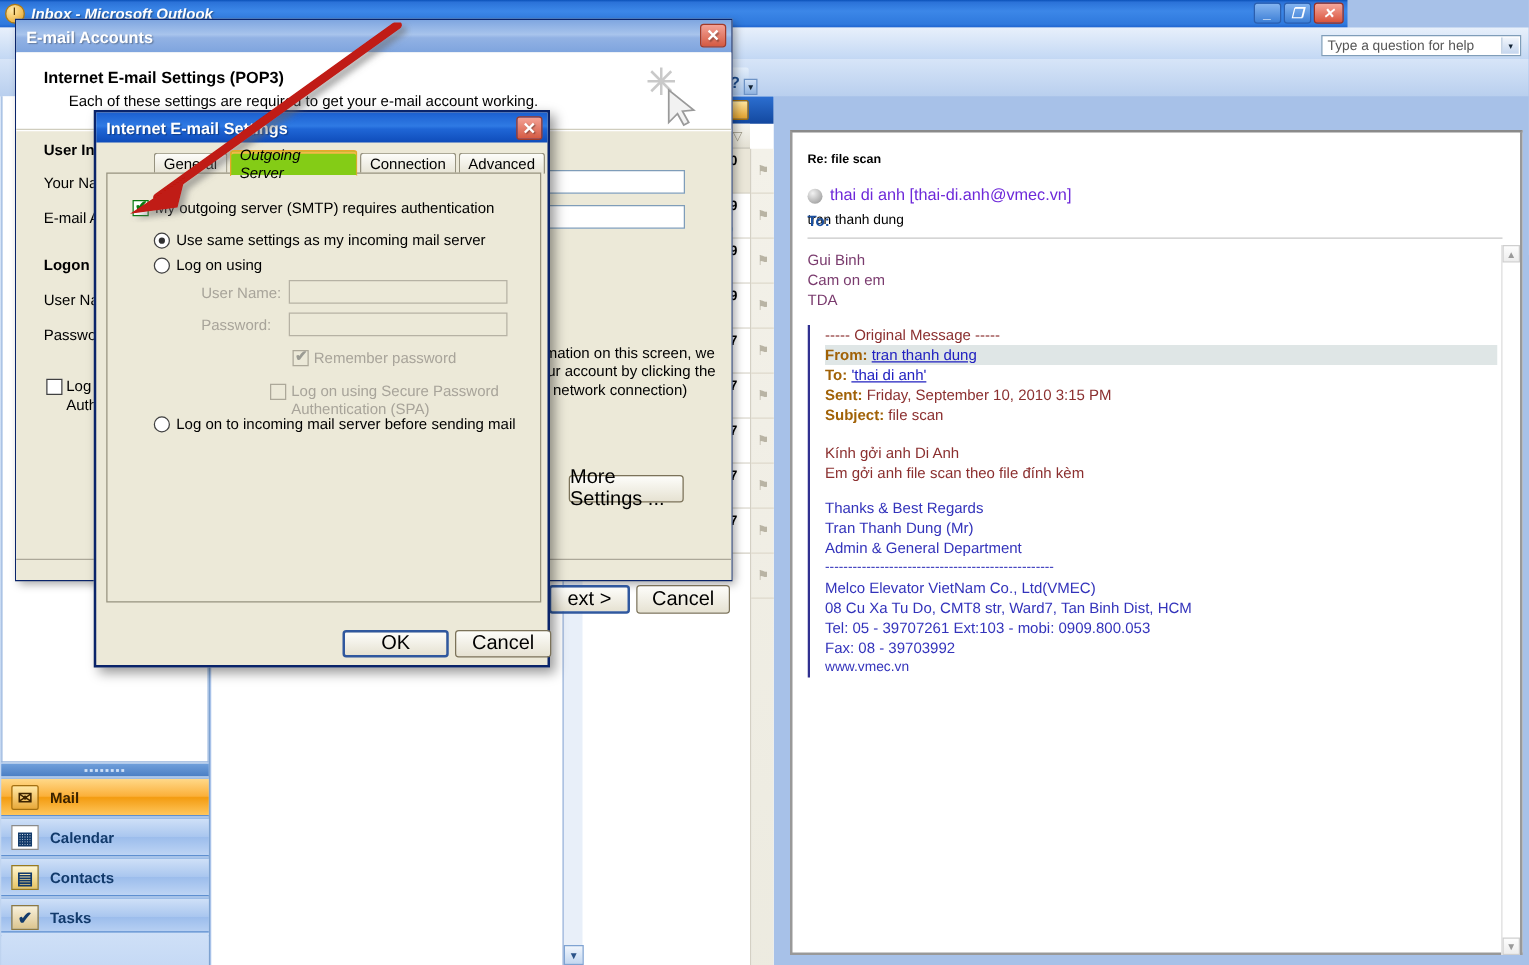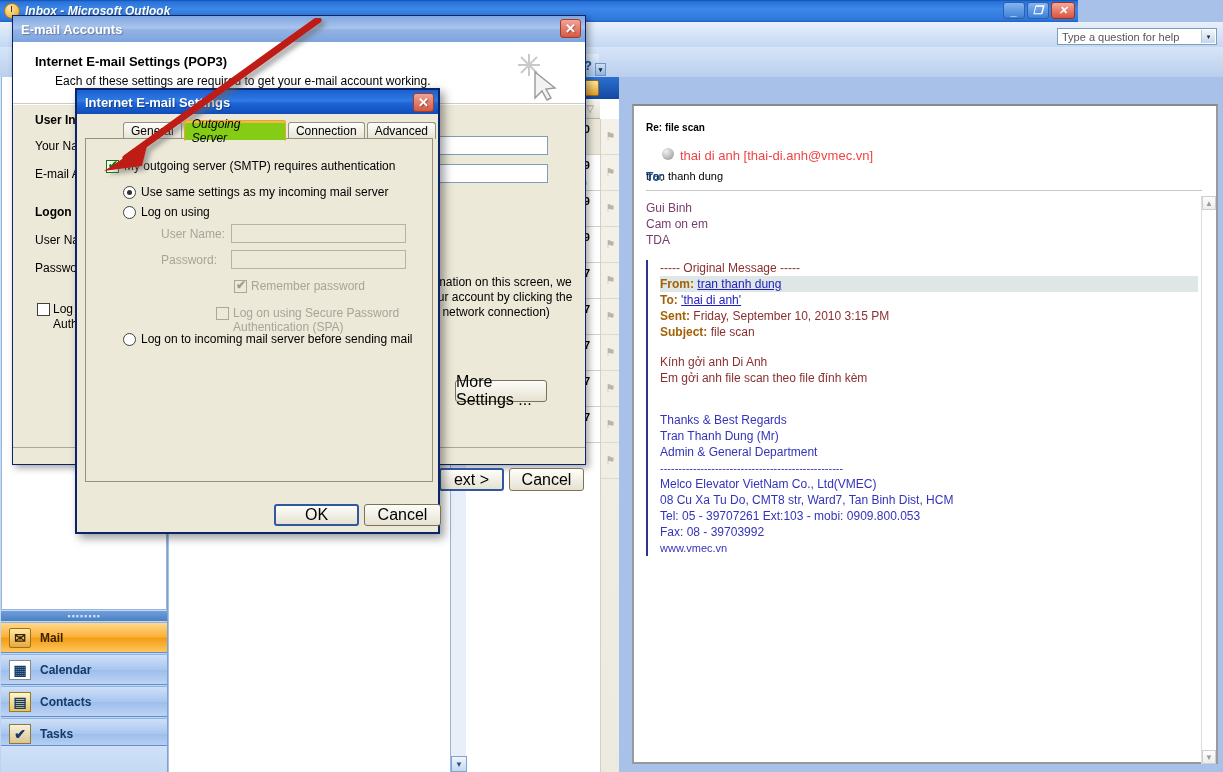--- a/index.html
+++ b/index.html
@@ -180,36 +180,36 @@
     color:#2b5388; font-size:8px;}
   .sb-thumb{ position:absolute; left:0; width:16px; background:linear-gradient(to bottom,#eaf2fd,#bcd3ef);
     border:1px solid #7fa3d2;}
 
   
   #readpane{
     position:absolute; left:632px; top:104px; width:586px; height:660px;
     background:#fff; border:2px solid #999; border-top-color:#8a8a8a;
   }
   #rp-subject{ position:absolute; left:12px; top:16px; font-size:10px; font-weight:bold; color:#000;}
-  #rp-sender{ position:absolute; left:28px; top:42px; font-size:13px; color:#ef4444;
-    display:flex; align-items:flex-start;}
+  #rp-sender{ position:absolute; left:12px; top:42px; font-size:13px; color:#6d28d9;
+    display:flex; align-items:flex-end;}
   #rp-sender .ball{ width:12px;height:12px;border-radius:50%;
     background:radial-gradient(circle at 35% 30%,#f2f2f2,#8e8e8e); margin-right:6px;}
   #rp-to{ position:absolute; left:12px; top:64px; font-size:11px; color:#000;}
   #rp-to .lbl{ color:#1a4fa0; font-weight:bold; margin-right:6px;}
   #rp-divider{ position:absolute; left:12px; top:84px; width:556px; height:1px; background:#c8c8c8;}
   #rp-body{ position:absolute; left:12px; top:94px; width:552px; height:556px;
     overflow:hidden; font-size:12px; line-height:16px; color:#333;}
   .pline{ color:#7a3b6e; }
   .quote{ margin-top:12px; border-left:2px solid #303090; padding-left:12px; }
   .quote .hdr{ color:#8b2f2f; }
   .quote .hdr b{ color:#a16207; }
   .quote a{ color:#2020c0; }
   .quote .from-line{ background:#dfe6e6; display:inline-block; width:100%;}
-  .sigblock{ color:#3333bb; margin-top:26px; }
+  .sigblock{ color:#3333bb; margin-top:12px; }
   #rp-scroll{
     position:absolute; right:0; top:90px; width:15px; height:568px;
     background:#fff; border-left:1px solid #ddd;
   }
   .rp-sb-btn{ width:14px;height:14px;background:linear-gradient(to bottom,#fdfdfd,#ededed);
     border:1px solid #cfcfcf; display:flex;align-items:center;justify-content:center;
     color:#9a9a9a;font-size:8px;}
 
   
   #dlg-accounts{

